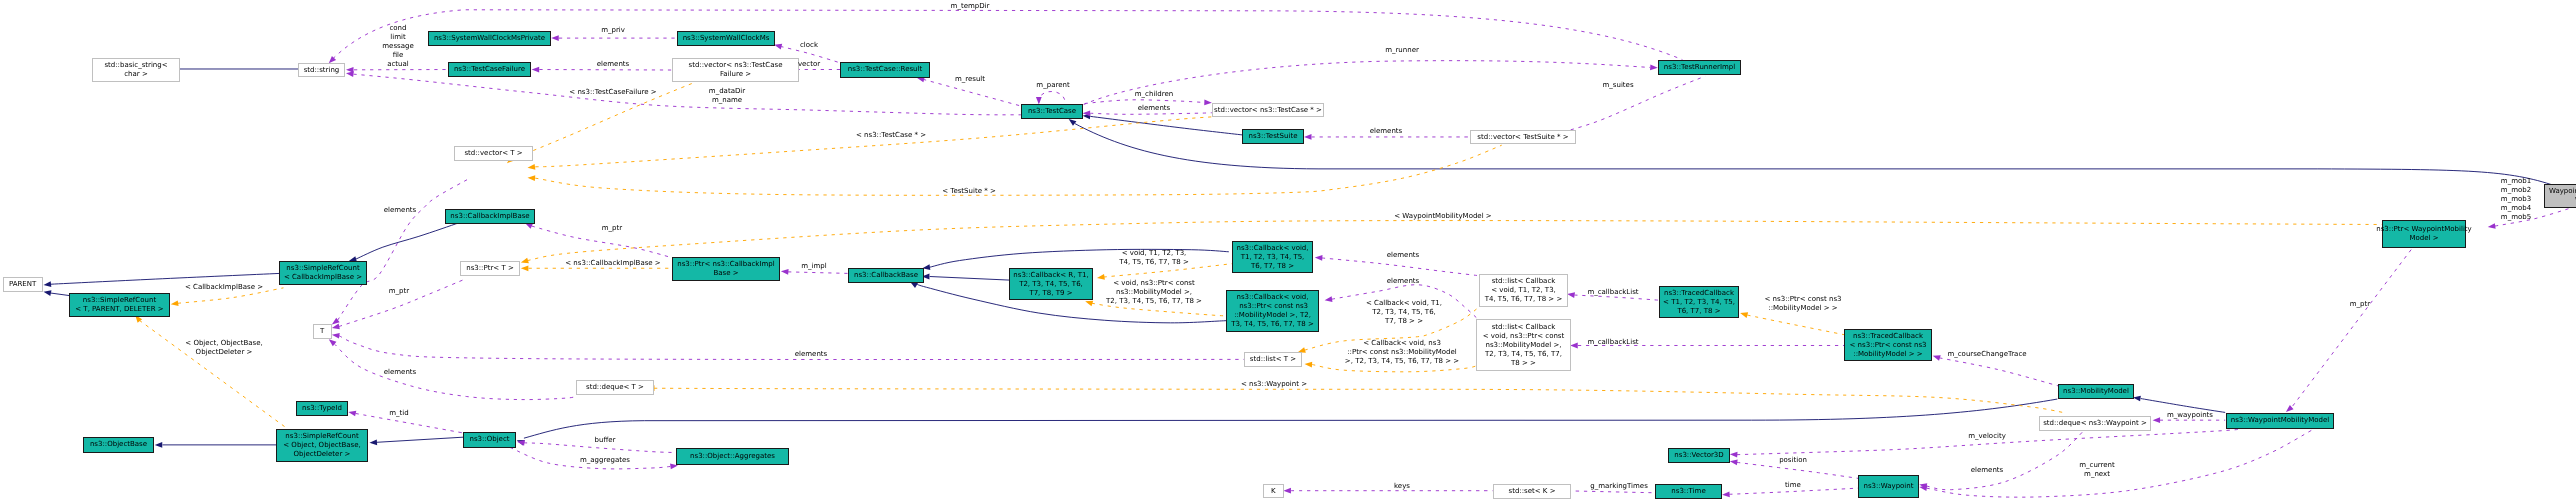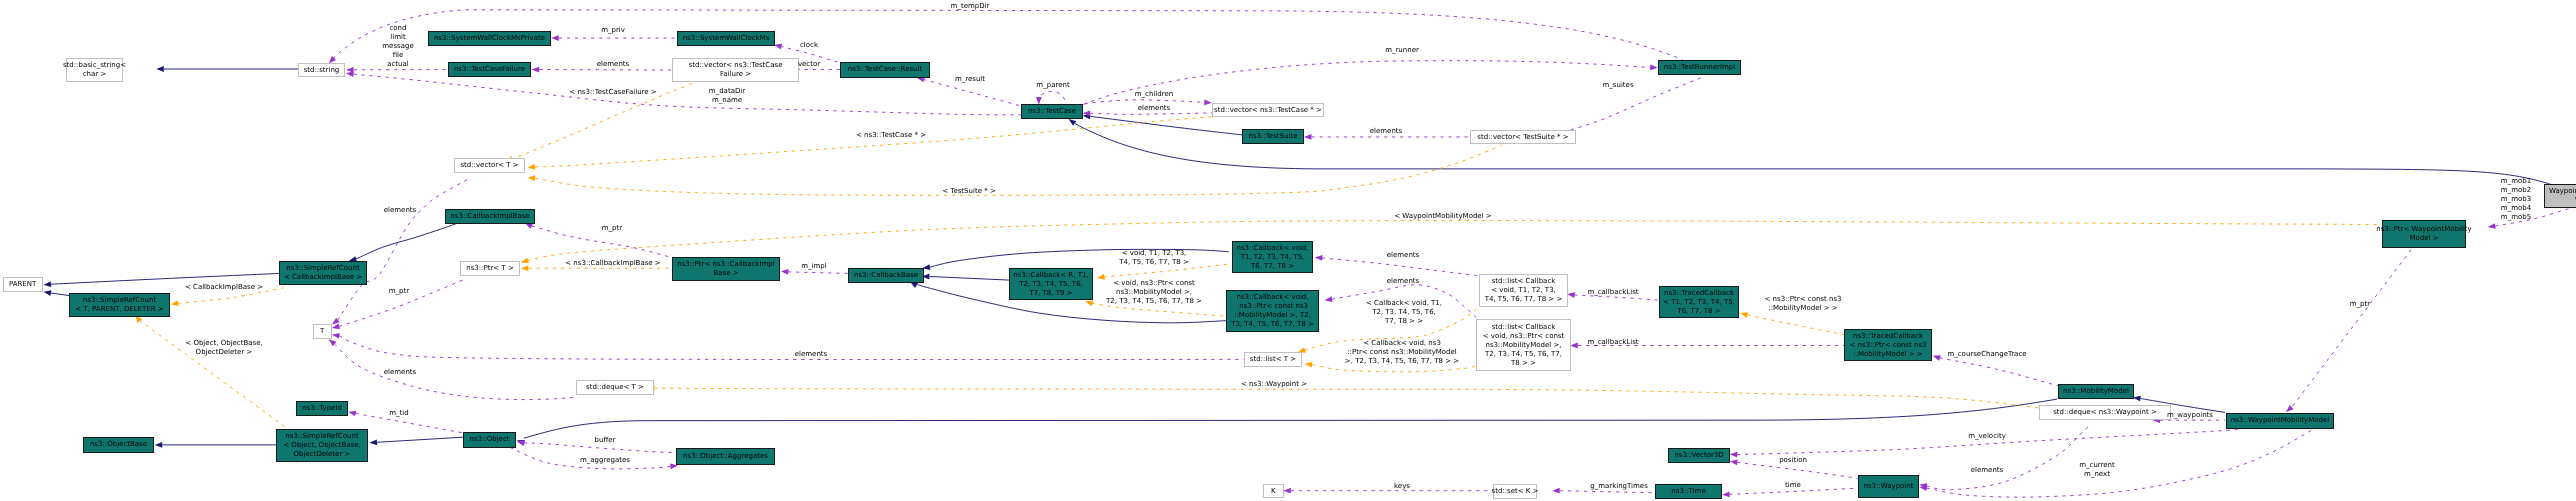--- a/index.html
+++ b/index.html
@@ -3,21 +3,21 @@
 <meta charset="utf-8">
 <title>Collaboration graph</title>
 <style>
   html,body{margin:0;padding:0;background:#ffffff;-webkit-font-smoothing:antialiased;text-rendering:geometricPrecision;}
   #graph{position:relative;width:2642px;height:501px;background:#ffffff;
          font-family:"DejaVu Sans", sans-serif;overflow:hidden;}
   svg.edges{position:absolute;left:0;top:0;width:2642px;height:501px;}
   .node{position:absolute;box-sizing:border-box;display:flex;align-items:center;
         justify-content:center;text-align:center;line-height:9px;font-size:7px;
         color:#000;white-space:pre;z-index:2;}
-  .node.cls{border:1px solid #1a1a1a;background:#0f766e;}
+  .node.cls{border:1px solid #1a1a1a;background:#14b8a6;}
   .node.tmpl{border:0.5px solid #c0c0c0;background:#fff;}
   .node.cur{border:1px solid #1a1a1a;background:#bfbfbf;}
   .elabel{position:absolute;font-size:7px;line-height:9px;color:#000;
           white-space:pre;text-align:center;transform:translateX(-50%);z-index:3;}
 </style>
 </head>
 <body>
 
 <div id="graph">
   <svg class="edges" viewBox="0 0 5128 973" width="2642" height="501">
@@ -143,39 +143,39 @@
     <polygon points="0,0 -14.6,-5.6 -14.6,5.6" fill="#ffa500" transform="translate(2106.0,585.0) rotate(-162.9)"></polygon>
     <path d="M2532.0,680.0 C2544.8,677.0 2574.3,666.2 2609.0,662.0 C2643.7,657.8 2711.7,657.5 2740.0,655.0 C2768.3,652.5 2763.0,652.5 2779.0,647.0 C2795.0,641.5 2820.8,630.3 2836.0,622.0 C2851.2,613.7 2864.3,601.2 2870.0,597.0" fill="none" stroke="#ffa500" stroke-width="1.8" stroke-dasharray="6.3,9.3"></path>
     <polygon points="0,0 -14.6,-5.6 -14.6,5.6" fill="#ffa500" transform="translate(2519.0,684.0) rotate(162.9)"></polygon>
     <path d="M2547.0,708.0 C2557.3,709.8 2576.8,716.7 2609.0,719.0 C2641.2,721.3 2701.8,722.5 2740.0,722.0 C2778.2,721.5 2816.7,718.0 2838.0,716.0 C2859.3,714.0 2863.0,711.0 2868.0,710.0" fill="none" stroke="#ffa500" stroke-width="1.8" stroke-dasharray="6.3,9.3"></path>
     <polygon points="0,0 -14.6,-5.6 -14.6,5.6" fill="#ffa500" transform="translate(2532.0,707.0) rotate(-176.2)"></polygon>
     <path d="M3392.0,612.0 C3406.7,615.0 3448.7,623.7 3480.0,630.0 C3511.3,636.3 3563.3,646.7 3580.0,650.0" fill="none" stroke="#ffa500" stroke-width="1.8" stroke-dasharray="6.3,9.3"></path>
     <polygon points="0,0 -14.6,-5.6 -14.6,5.6" fill="#ffa500" transform="translate(3378.0,608.0) rotate(-164.1)"></polygon>
     <path d="M1269.0,754.0 C1324.2,754.2 1411.5,754.7 1600.0,755.0 C1788.5,755.3 2166.7,755.7 2400.0,756.0 C2633.3,756.3 2816.7,755.3 3000.0,757.0 C3183.3,758.7 3372.8,763.5 3500.0,766.0 C3627.2,768.5 3689.7,768.0 3763.0,772.0 C3836.3,776.0 3899.7,785.2 3940.0,790.0 C3980.3,794.8 3994.2,799.2 4005.0,801.0" fill="none" stroke="#ffa500" stroke-width="1.8" stroke-dasharray="6.3,9.3"></path>
     <polygon points="0,0 -14.6,-5.6 -14.6,5.6" fill="#ffa500" transform="translate(1255.0,754.0) rotate(180.0)"></polygon>
   </svg>
-  <div class="node tmpl" style="left:66px;top:58px;width:57px;height:24px"><span>std::basic_string&lt;
+  <div class="node tmpl" style="left:92px;top:58px;width:88px;height:24px"><span>std::basic_string&lt;
 char &gt;</span></div>
   <div class="node tmpl" style="left:298px;top:63px;width:47px;height:14.4px"><span>std::string</span></div>
   <div class="node cls" style="left:428px;top:31px;width:123px;height:15px"><span>ns3::SystemWallClockMsPrivate</span></div>
   <div class="node cls" style="left:448px;top:62px;width:83px;height:15px"><span>ns3::TestCaseFailure</span></div>
   <div class="node cls" style="left:677px;top:31px;width:98px;height:15px"><span>ns3::SystemWallClockMs</span></div>
   <div class="node tmpl" style="left:672px;top:58px;width:127px;height:24px"><span>std::vector&lt; ns3::TestCase
 Failure &gt;</span></div>
   <div class="node cls" style="left:840px;top:62px;width:90px;height:15.5px"><span>ns3::TestCase::Result</span></div>
   <div class="node cls" style="left:1021px;top:104px;width:62px;height:15px"><span>ns3::TestCase</span></div>
   <div class="node tmpl" style="left:1212px;top:103px;width:112px;height:14.4px"><span>std::vector&lt; ns3::TestCase * &gt;</span></div>
   <div class="node cls" style="left:1242px;top:129px;width:62px;height:15px"><span>ns3::TestSuite</span></div>
   <div class="node tmpl" style="left:1470px;top:130px;width:106px;height:14.4px"><span>std::vector&lt; TestSuite * &gt;</span></div>
   <div class="node cls" style="left:1658px;top:60px;width:83px;height:15px"><span>ns3::TestRunnerImpl</span></div>
   <div class="node cur" style="left:2544px;top:184px;width:95px;height:24px"><span>WaypointInitialPositionIs
 Waypoint</span></div>
   <div class="node cls" style="left:2382px;top:220px;width:84px;height:28px"><span>ns3::Ptr&lt; WaypointMobility
 Model &gt;</span></div>
-  <div class="node tmpl" style="left:454px;top:158px;width:71px;height:15px"><span>std::vector&lt; T &gt;</span></div>
+  <div class="node tmpl" style="left:454px;top:146px;width:79px;height:15px"><span>std::vector&lt; T &gt;</span></div>
   <div class="node cls" style="left:445px;top:209px;width:90px;height:15px"><span>ns3::CallbackImplBase</span></div>
   <div class="node cls" style="left:279px;top:261px;width:88px;height:24px"><span>ns3::SimpleRefCount
 &lt; CallbackImplBase &gt;</span></div>
   <div class="node tmpl" style="left:2.6px;top:277px;width:40px;height:15px"><span>PARENT</span></div>
   <div class="node cls" style="left:69px;top:293px;width:101px;height:24px"><span>ns3::SimpleRefCount
 &lt; T, PARENT, DELETER &gt;</span></div>
   <div class="node tmpl" style="left:460px;top:261px;width:60px;height:15px"><span>ns3::Ptr&lt; T &gt;</span></div>
   <div class="node cls" style="left:672px;top:257px;width:108px;height:24px"><span>ns3::Ptr&lt; ns3::CallbackImpl
 Base &gt;</span></div>
   <div class="node tmpl" style="left:313px;top:324px;width:18.5px;height:15px"><span>T</span></div>
@@ -205,28 +205,28 @@
 &lt; ns3::Ptr&lt; const ns3
 ::MobilityModel &gt; &gt;</span></div>
   <div class="node tmpl" style="left:1244px;top:352px;width:58px;height:15px"><span>std::list&lt; T &gt;</span></div>
   <div class="node tmpl" style="left:576px;top:380px;width:78px;height:15px"><span>std::deque&lt; T &gt;</span></div>
   <div class="node cls" style="left:296px;top:401px;width:52px;height:15px"><span>ns3::TypeId</span></div>
   <div class="node cls" style="left:276px;top:429px;width:92px;height:33px"><span>ns3::SimpleRefCount
 &lt; Object, ObjectBase,
 ObjectDeleter &gt;</span></div>
   <div class="node cls" style="left:463px;top:432px;width:53px;height:15.5px"><span>ns3::Object</span></div>
   <div class="node cls" style="left:83px;top:437px;width:71px;height:15.5px"><span>ns3::ObjectBase</span></div>
-  <div class="node cls" style="left:676px;top:448px;width:99px;height:16.5px"><span>ns3::Object::Aggregates</span></div>
+  <div class="node cls" style="left:676px;top:448px;width:113px;height:16.5px"><span>ns3::Object::Aggregates</span></div>
   <div class="node cls" style="left:2058px;top:384px;width:76px;height:15px"><span>ns3::MobilityModel</span></div>
-  <div class="node tmpl" style="left:2039px;top:405px;width:132px;height:15px"><span>std::deque&lt; ns3::Waypoint &gt;</span></div>
+  <div class="node tmpl" style="left:2039px;top:416px;width:112px;height:15px"><span>std::deque&lt; ns3::Waypoint &gt;</span></div>
   <div class="node cls" style="left:2226px;top:413px;width:108px;height:15.5px"><span>ns3::WaypointMobilityModel</span></div>
   <div class="node cls" style="left:1668px;top:448px;width:62px;height:15px"><span>ns3::Vector3D</span></div>
   <div class="node cls" style="left:1858px;top:475px;width:61px;height:23px"><span>ns3::Waypoint</span></div>
   <div class="node cls" style="left:1655px;top:484px;width:67px;height:15px"><span>ns3::Time</span></div>
-  <div class="node tmpl" style="left:1493px;top:484px;width:44px;height:15px"><span>std::set&lt; K &gt;</span></div>
+  <div class="node tmpl" style="left:1493px;top:484px;width:78px;height:15px"><span>std::set&lt; K &gt;</span></div>
   <div class="node tmpl" style="left:1263px;top:484px;width:20.6px;height:14.4px"><span>K</span></div>
   <div class="elabel" style="left:398px;top:24px"><span>cond
 limit
 message
 file
 actual</span></div>
   <div class="elabel" style="left:613px;top:26px"><span>m_priv</span></div>
   <div class="elabel" style="left:613px;top:60px"><span>elements</span></div>
   <div class="elabel" style="left:613px;top:88px"><span>&lt; ns3::TestCaseFailure &gt;</span></div>
   <div class="elabel" style="left:970px;top:2px"><span>m_tempDir</span></div>

